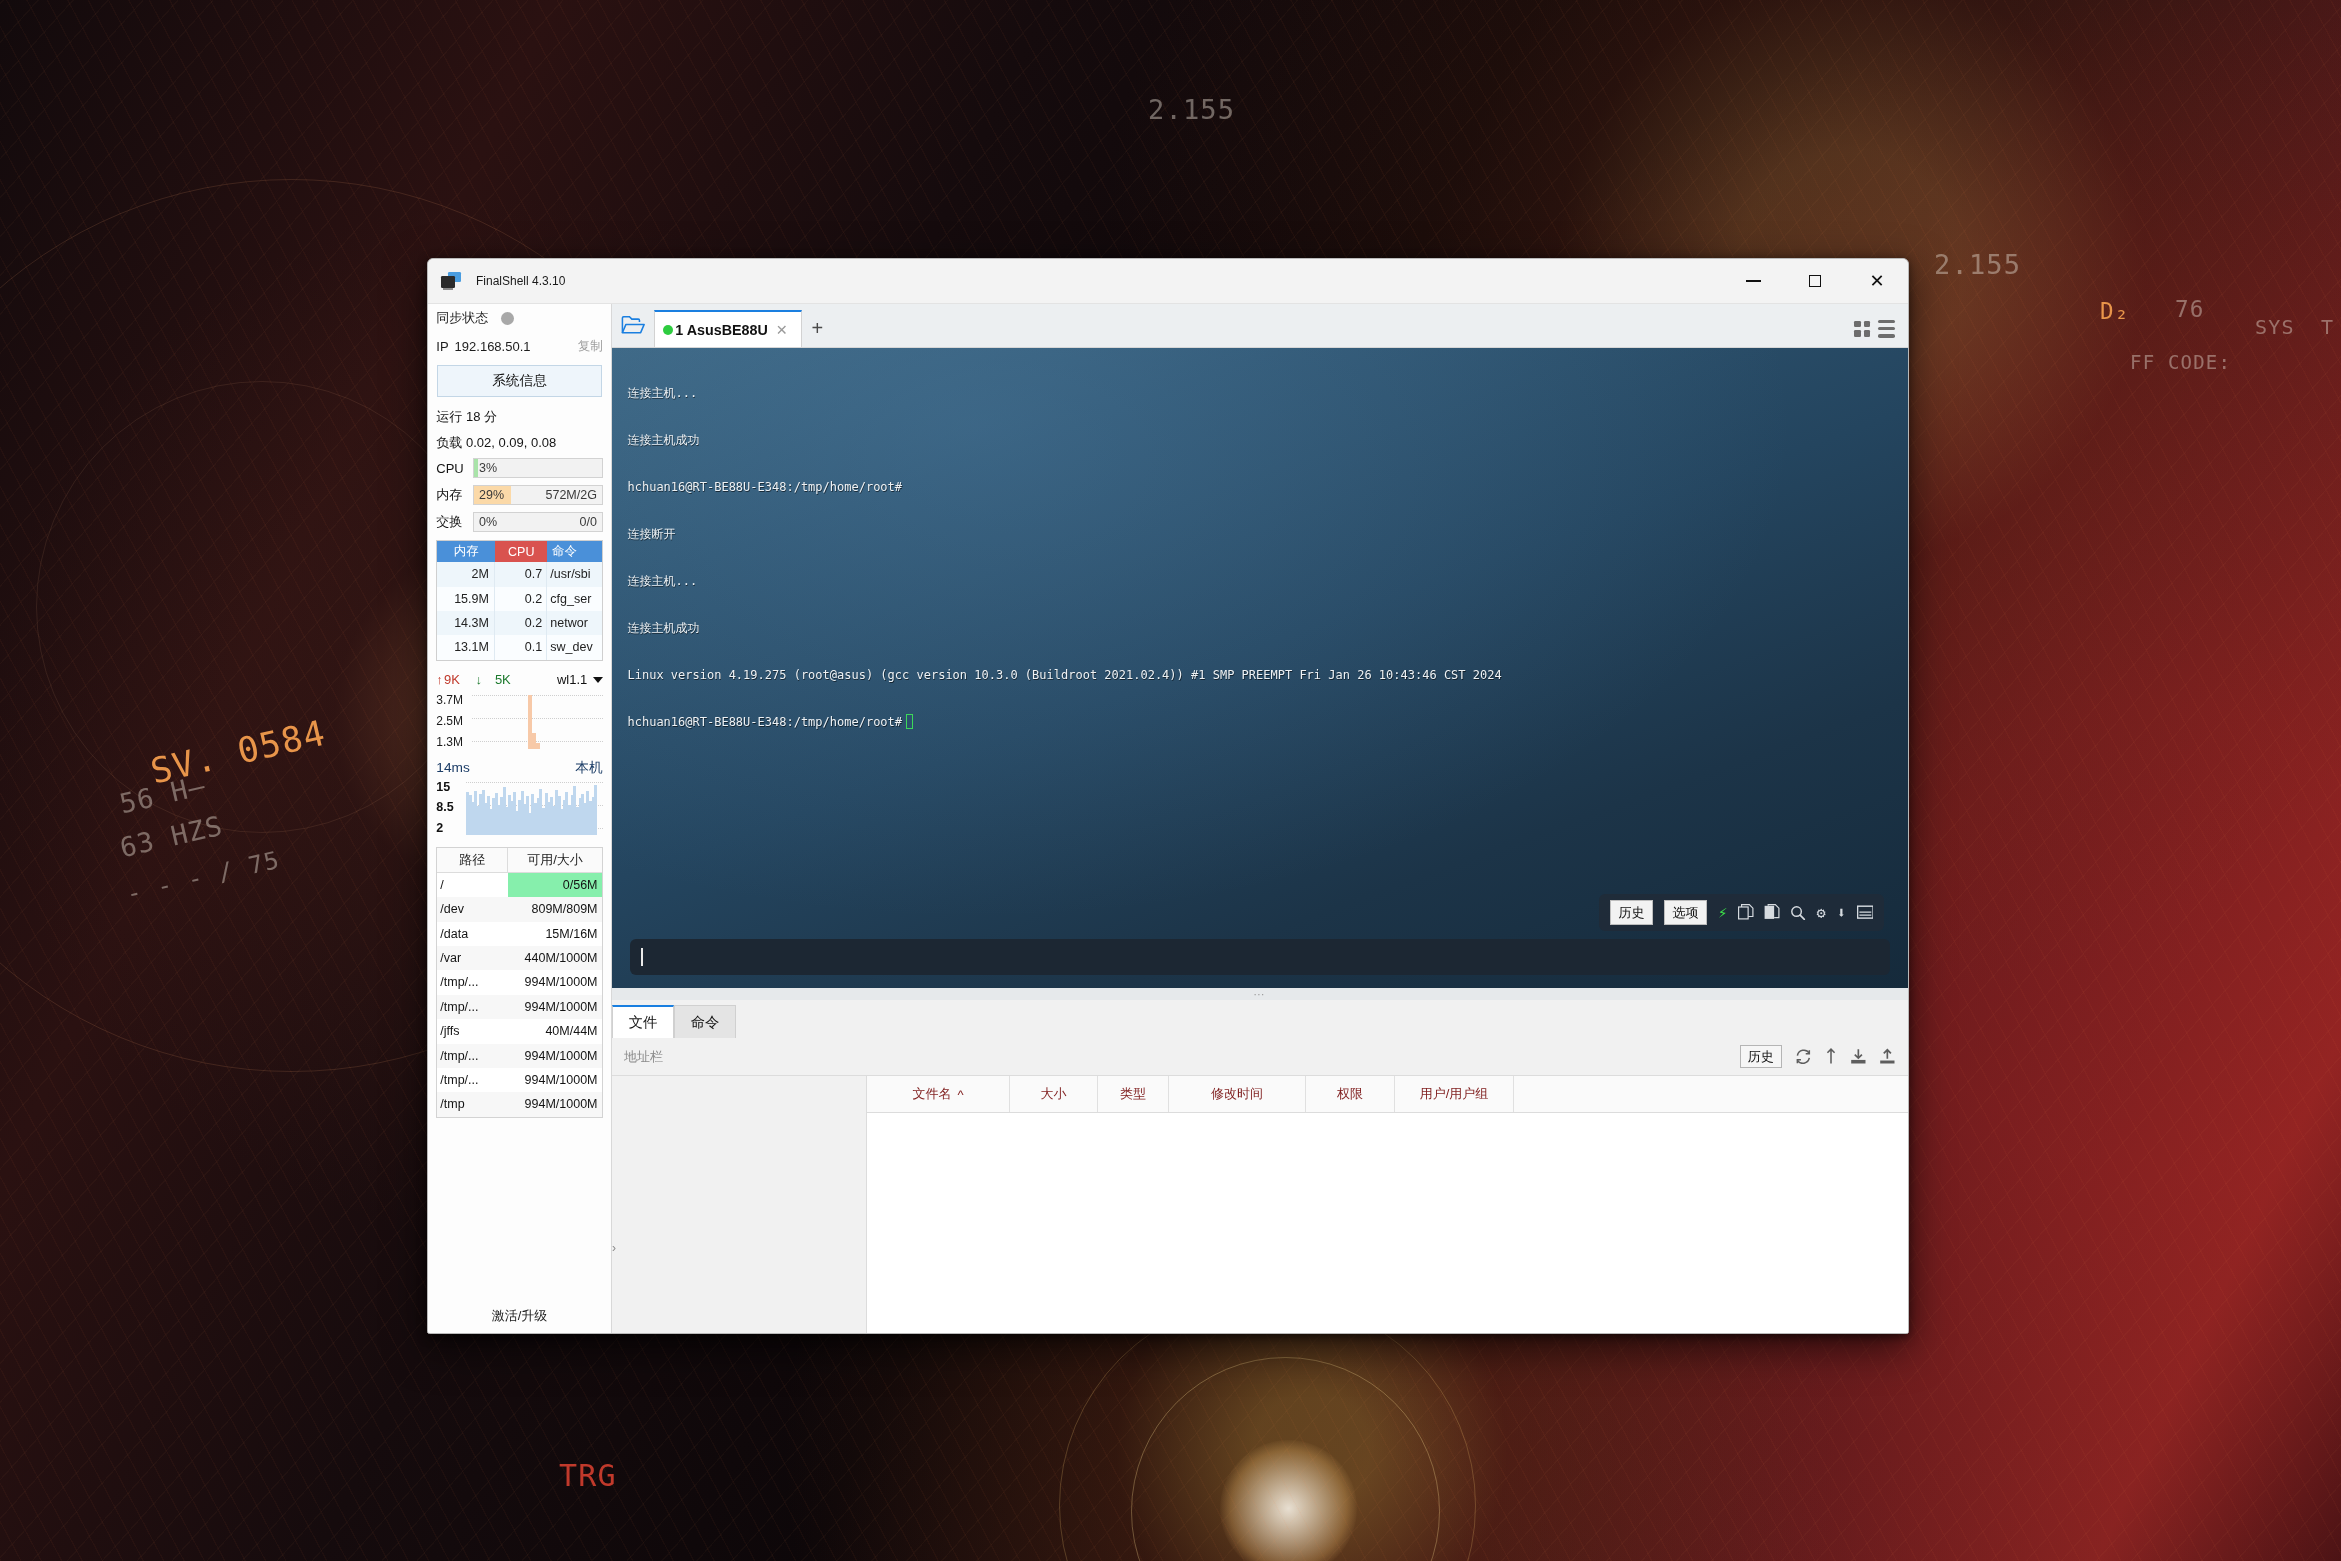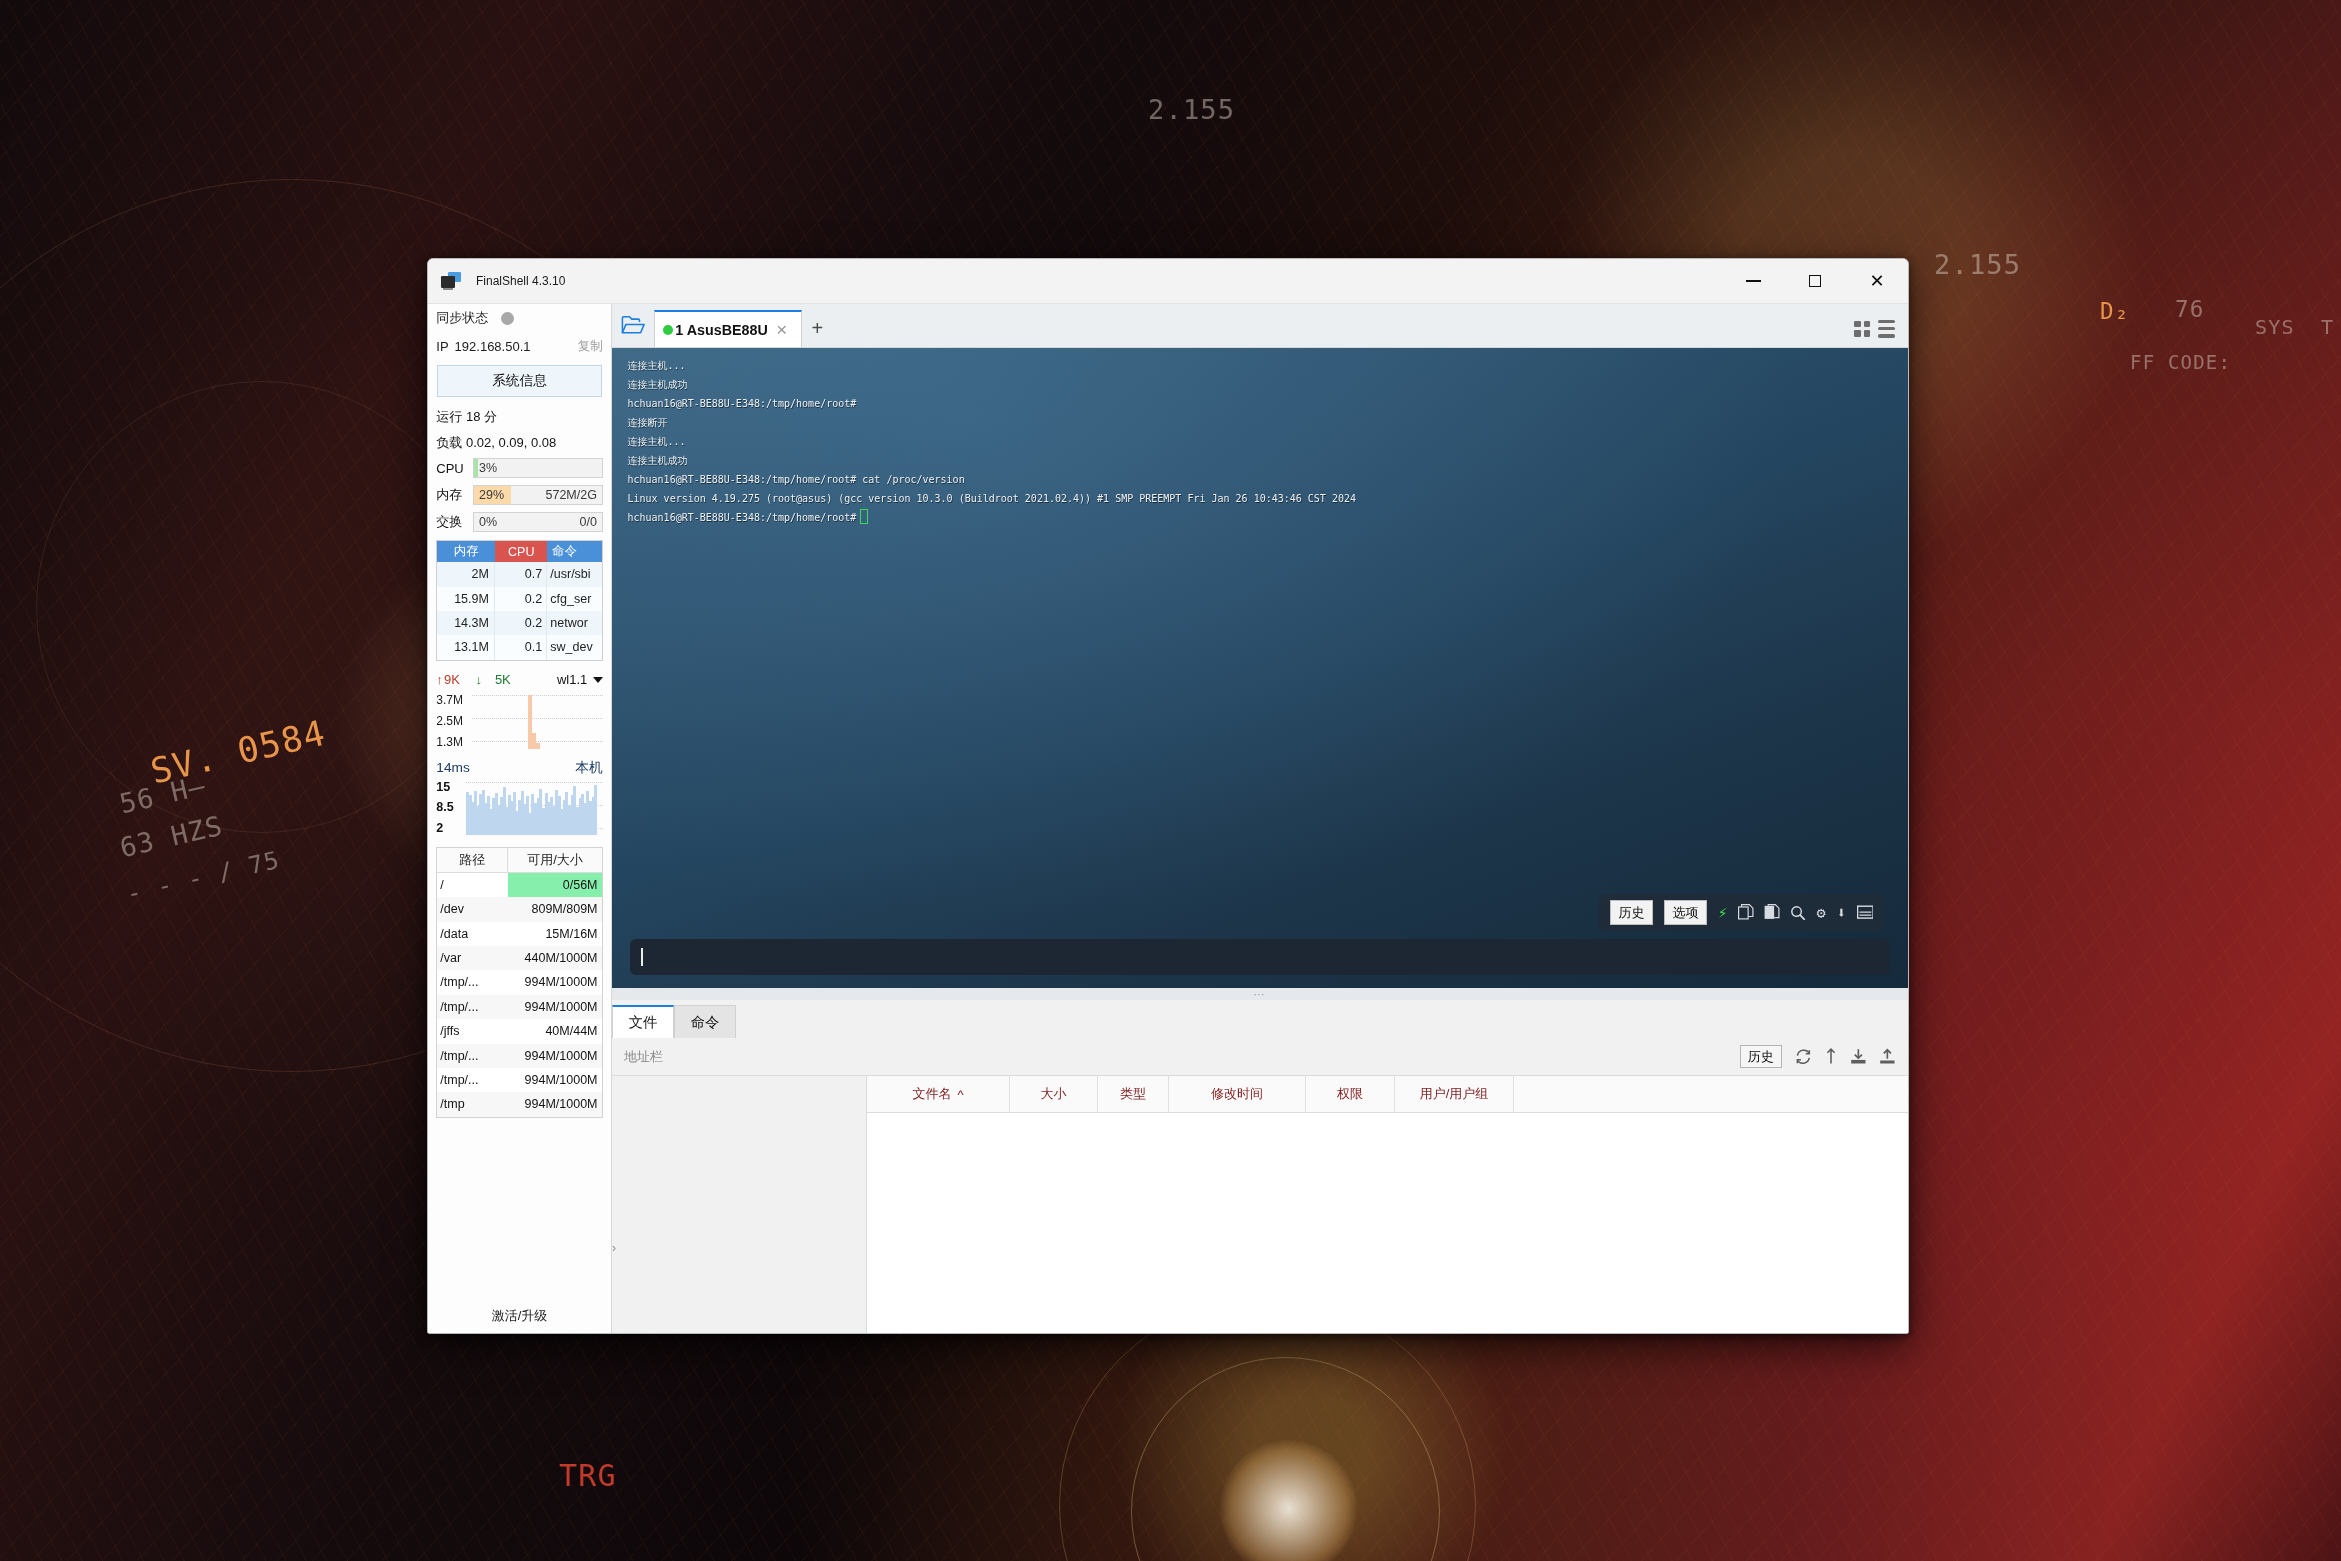--- a/index.html
+++ b/index.html
@@ -166,21 +166,21 @@
   
   #terminal{
     flex:1; position:relative; min-height:0;
     background:
       radial-gradient(ellipse at 28% 12%, rgba(90,140,180,0.30), rgba(0,0,0,0) 62%),
       linear-gradient(160deg,#3a637f 0%,#2e5470 22%,#24455f 48%,#1c3448 74%,#152a3b 100%);
     padding:8.3px 0 0 15.5px;
     font-family:"DejaVu Sans Mono","Liberation Mono",monospace;
     overflow:hidden;
   }
-  .tline{ font-size:10px; line-height:19px; color:#eef2f5; white-space:pre; text-shadow:0.6px 0.6px 0 rgba(0,0,0,0.55); }
+  .tline{ font-size:12px; line-height:19px; color:#eef2f5; white-space:pre; text-shadow:0.6px 0.6px 0 rgba(0,0,0,0.55);margin-top:28px; }
   .cursor-blk{ display:inline-block; width:7.7px; height:14.3px; border:1.2px solid #3cd85a; vertical-align:-2.4px; margin-left:3.6px;}
   #term-input{
     position:absolute; left:18px; right:18px; bottom:13px; height:36px;
     background:#1c2733; border-radius:6px; display:flex; align-items:center; padding-left:10.7px;
   }
   .caret-bar{ width:2.4px; height:18px; background:#eaeaea; }
   #term-tools{
     position:absolute; right:24px; bottom:57px; height:37px;
     background:rgba(31,43,56,0.92); border-radius:6px;
     display:flex; align-items:center; gap:10.7px; padding:0 10.7px;
@@ -507,21 +507,20 @@
         </div>
       </div>
 
       <div id="terminal">
         <div class="tline">连接主机...</div>
         <div class="tline">连接主机成功</div>
         <div class="tline">hchuan16@RT-BE88U-E348:/tmp/home/root#</div>
         <div class="tline">连接断开</div>
         <div class="tline">连接主机...</div>
         <div class="tline">连接主机成功</div>
-        <div class="tline">hchuan16@RT-BE88U-E348:/tmp/home/root# cat /proc/version</div>
         <div class="tline">Linux version 4.19.275 (root@asus) (gcc version 10.3.0 (Buildroot 2021.02.4)) #1 SMP PREEMPT Fri Jan 26 10:43:46 CST 2024</div>
         <div class="tline"><span>hchuan16@RT-BE88U-E348:/tmp/home/root#</span><span class="cursor-blk"></span></div>
 
         <div id="term-tools">
           <span class="tbtn">历史</span>
           <span class="tbtn">选项</span>
           <span class="ticon bolt">⚡</span>
           <span class="ticon">
             <svg width="15.5" height="16.7" viewBox="0 0 26 28">
                 <rect x="1" y="5" width="16" height="20" fill="none" stroke="#d6dbe0" stroke-width="2"></rect>

